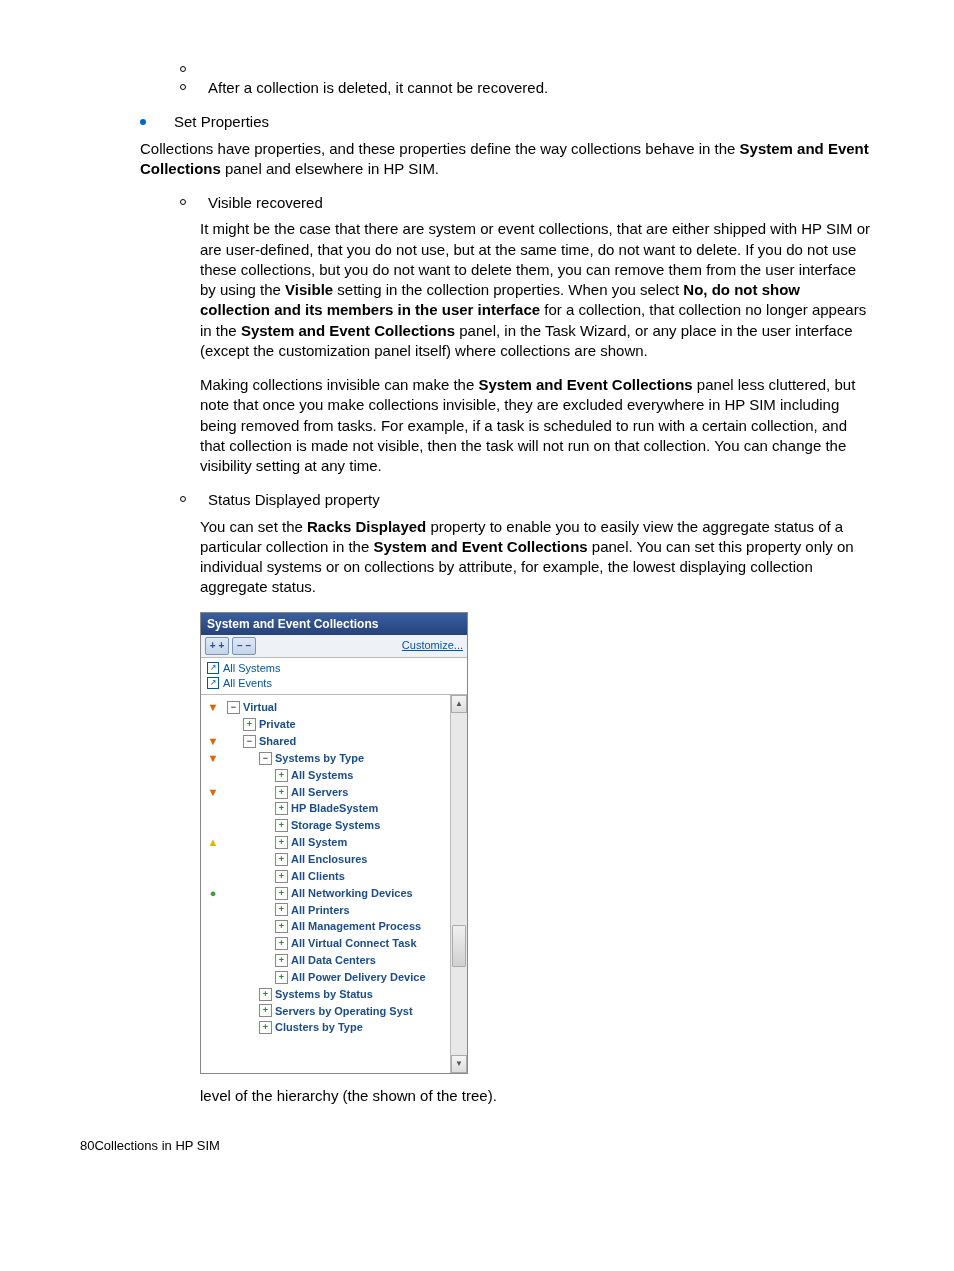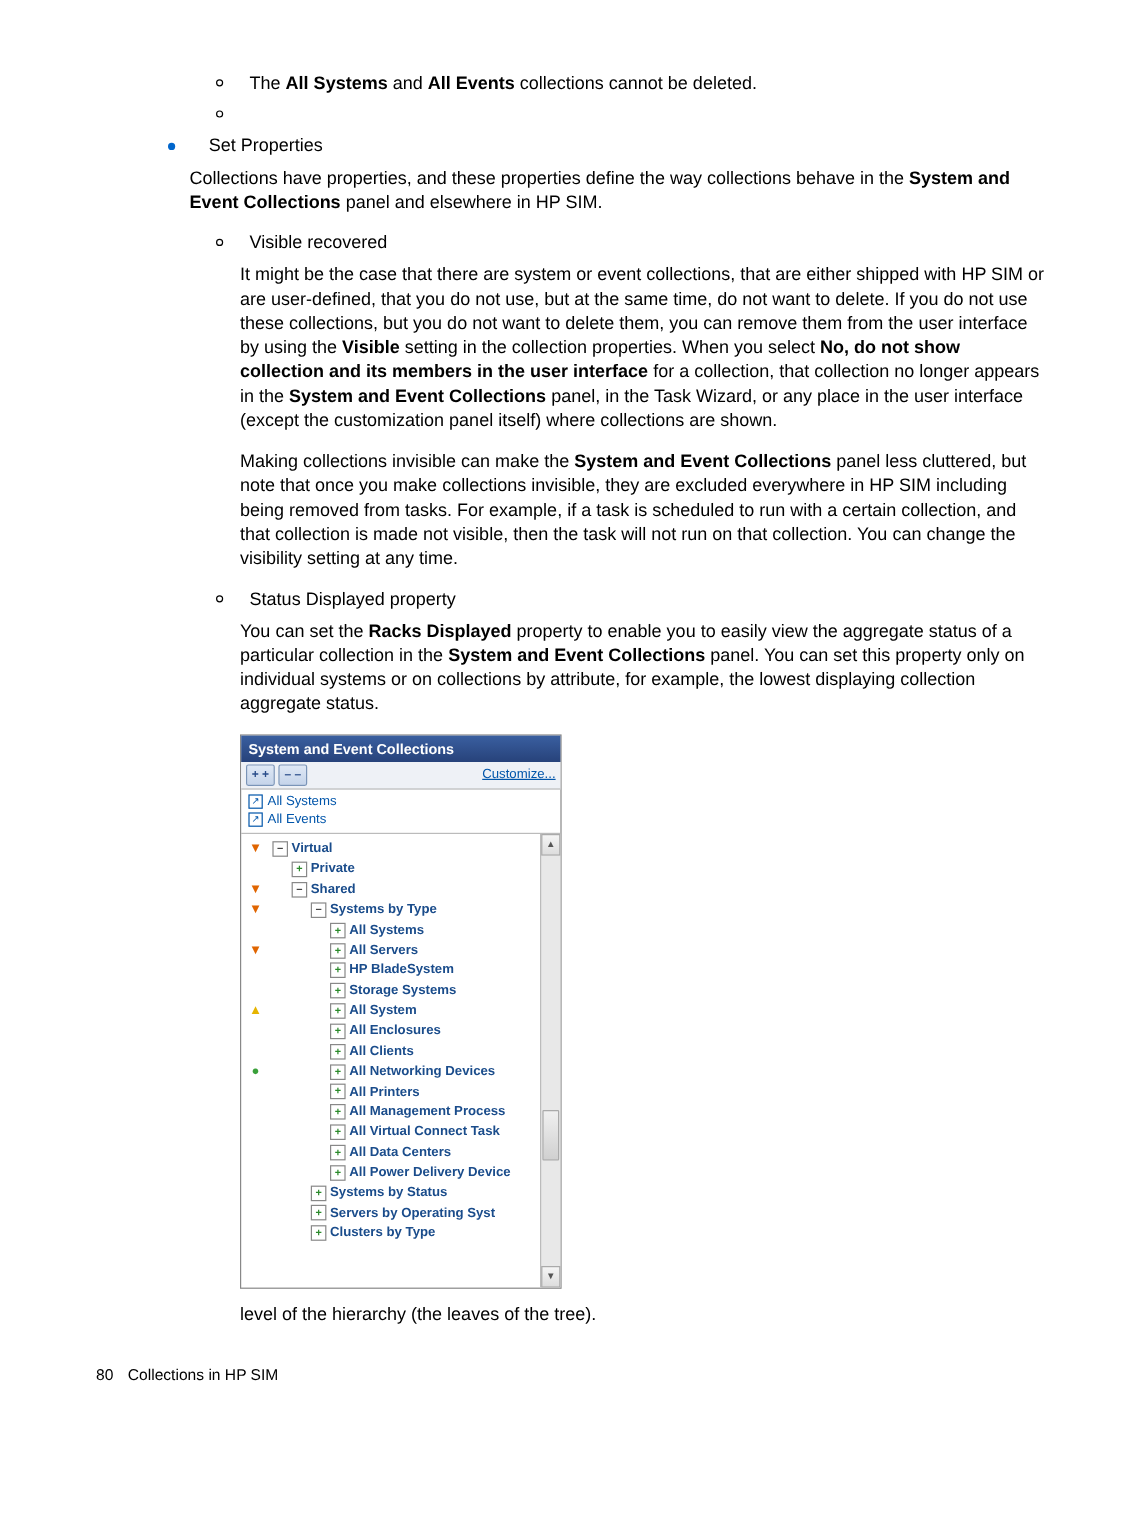--- a/index.html
+++ b/index.html
@@ -127,50 +127,48 @@
   .scroll-thumb {
     position: absolute; left: 1px; right: 1px;
     background: linear-gradient(#f0f0f0,#d0d0d0);
     border: 1px solid #aaa;
     border-radius: 1px;
   }
   .footer {
     margin-top: 30px;
     font-size: 13px;
     display: flex;
-    gap: 12px;
+    gap: 0;
   }
   .pagenum { }
   .runhead { }
 
   .st-critical { color:#e06500; }
   .st-warn { color:#e6b400; }
   .st-ok { color:#3aa03a; }
 </style>
 </head>
 <body>
 
 <div class="bullet-row indent-2">
   <span class="bullet-circle"></span>
   <span class="bullet-gap-sm"></span>
-  <span>
-    <span>The </span><b>All Systems</b><span> and </span><b>All Events</b><span> collections cannot be deleted.</span>
-  </span>
 </div>
 <div class="bullet-row indent-2" style="margin-bottom:14px">
   <span class="bullet-circle"></span>
   <span class="bullet-gap-sm"></span>
+  <span>After a collection is deleted, it cannot be recovered.</span>
 </div>
 
 <div class="bullet-row indent-1">
   <span class="bullet-blue"></span>
   <span class="bullet-gap"></span>
   <span>Set Properties</span>
 </div>
-<p class="indent-2" style="margin-left:78px">
+<p class="indent-2" style="margin-left:60px">
   <span>Collections have properties, and these properties define the way collections behave in the </span><b>System and Event Collections</b><span> panel and elsewhere in HP SIM.</span>
 </p>
 
 <div class="bullet-row indent-2">
   <span class="bullet-circle"></span>
   <span class="bullet-gap-sm"></span>
   <span>Visible recovered</span>
 </div>
 <p class="indent-3">
   <span>It might be the case that there are system or event collections, that are either shipped with HP SIM or are user-defined, that you do not use, but at the same time, do not want to delete. If you do not use these collections, but you do not want to delete them, you can remove them from the user interface by using the </span><b>Visible</b><span> setting in the collection properties. When you select </span><b>No, do not show collection and its members in the user interface</b><span> for a collection, that collection no longer appears in the </span><b>System and Event Collections</b><span> panel, in the Task Wizard, or any place in the user interface (except the customization panel itself) where collections are shown.</span>
@@ -329,18 +327,18 @@
         </div>
       </div>
     <div class="scrollbar">
       <div class="scroll-arrow" style="top:0">▲</div>
       <div class="scroll-thumb" style="top:230px;height:40px"></div>
       <div class="scroll-arrow" style="bottom:0">▼</div>
     </div>
   </div>
 </div>
 
-<p class="indent-3">level of the hierarchy (the leaves of the tree).</p>
+<p class="indent-3">level of the hierarchy (the shown of the tree).</p>
 
 <div class="footer">
   <span class="pagenum">80</span>
   <span class="runhead">Collections in HP SIM</span>
 </div>
 
 </body></html>

